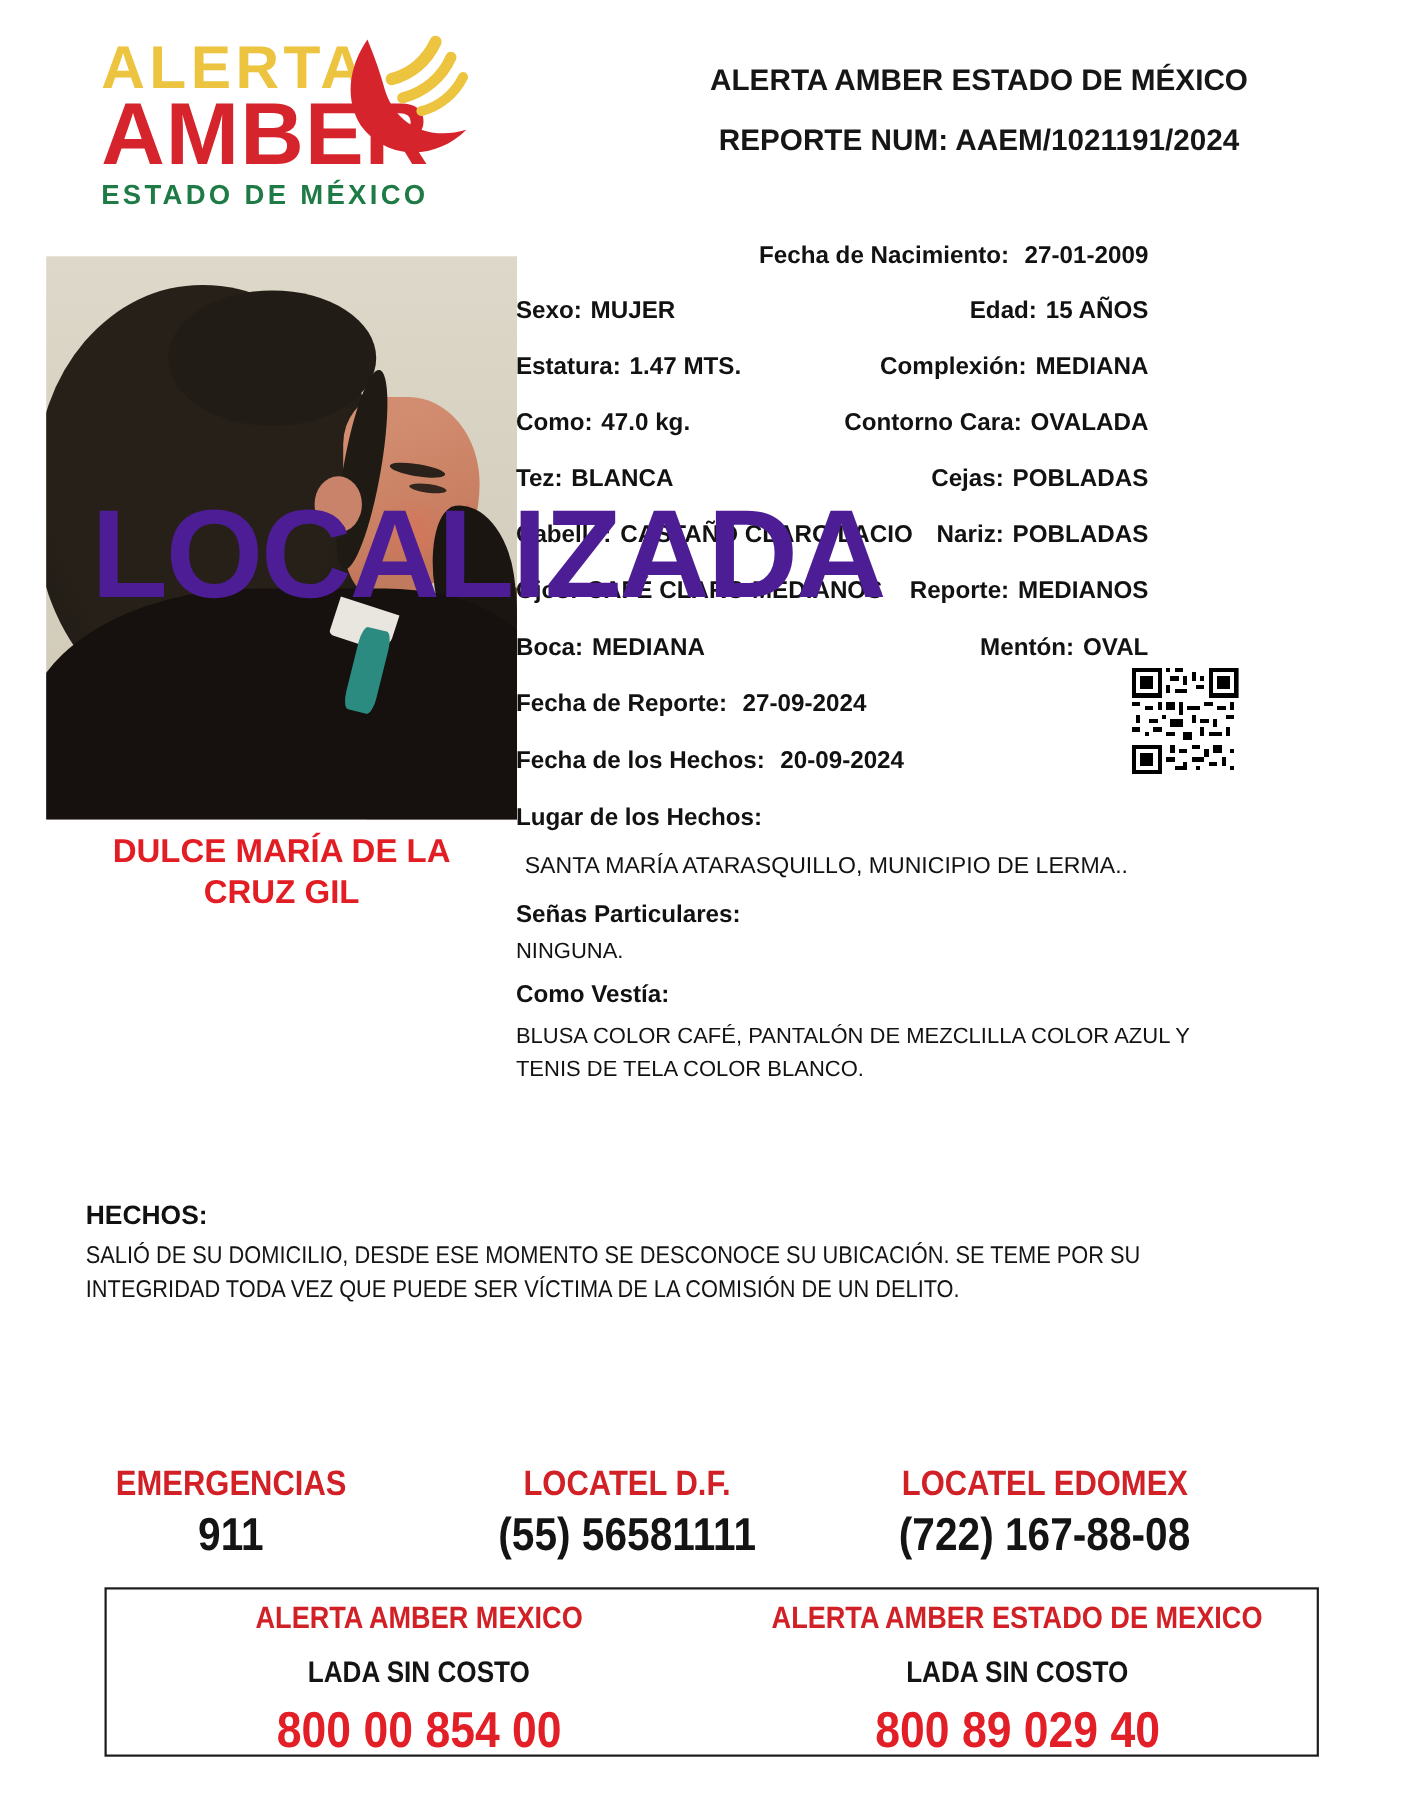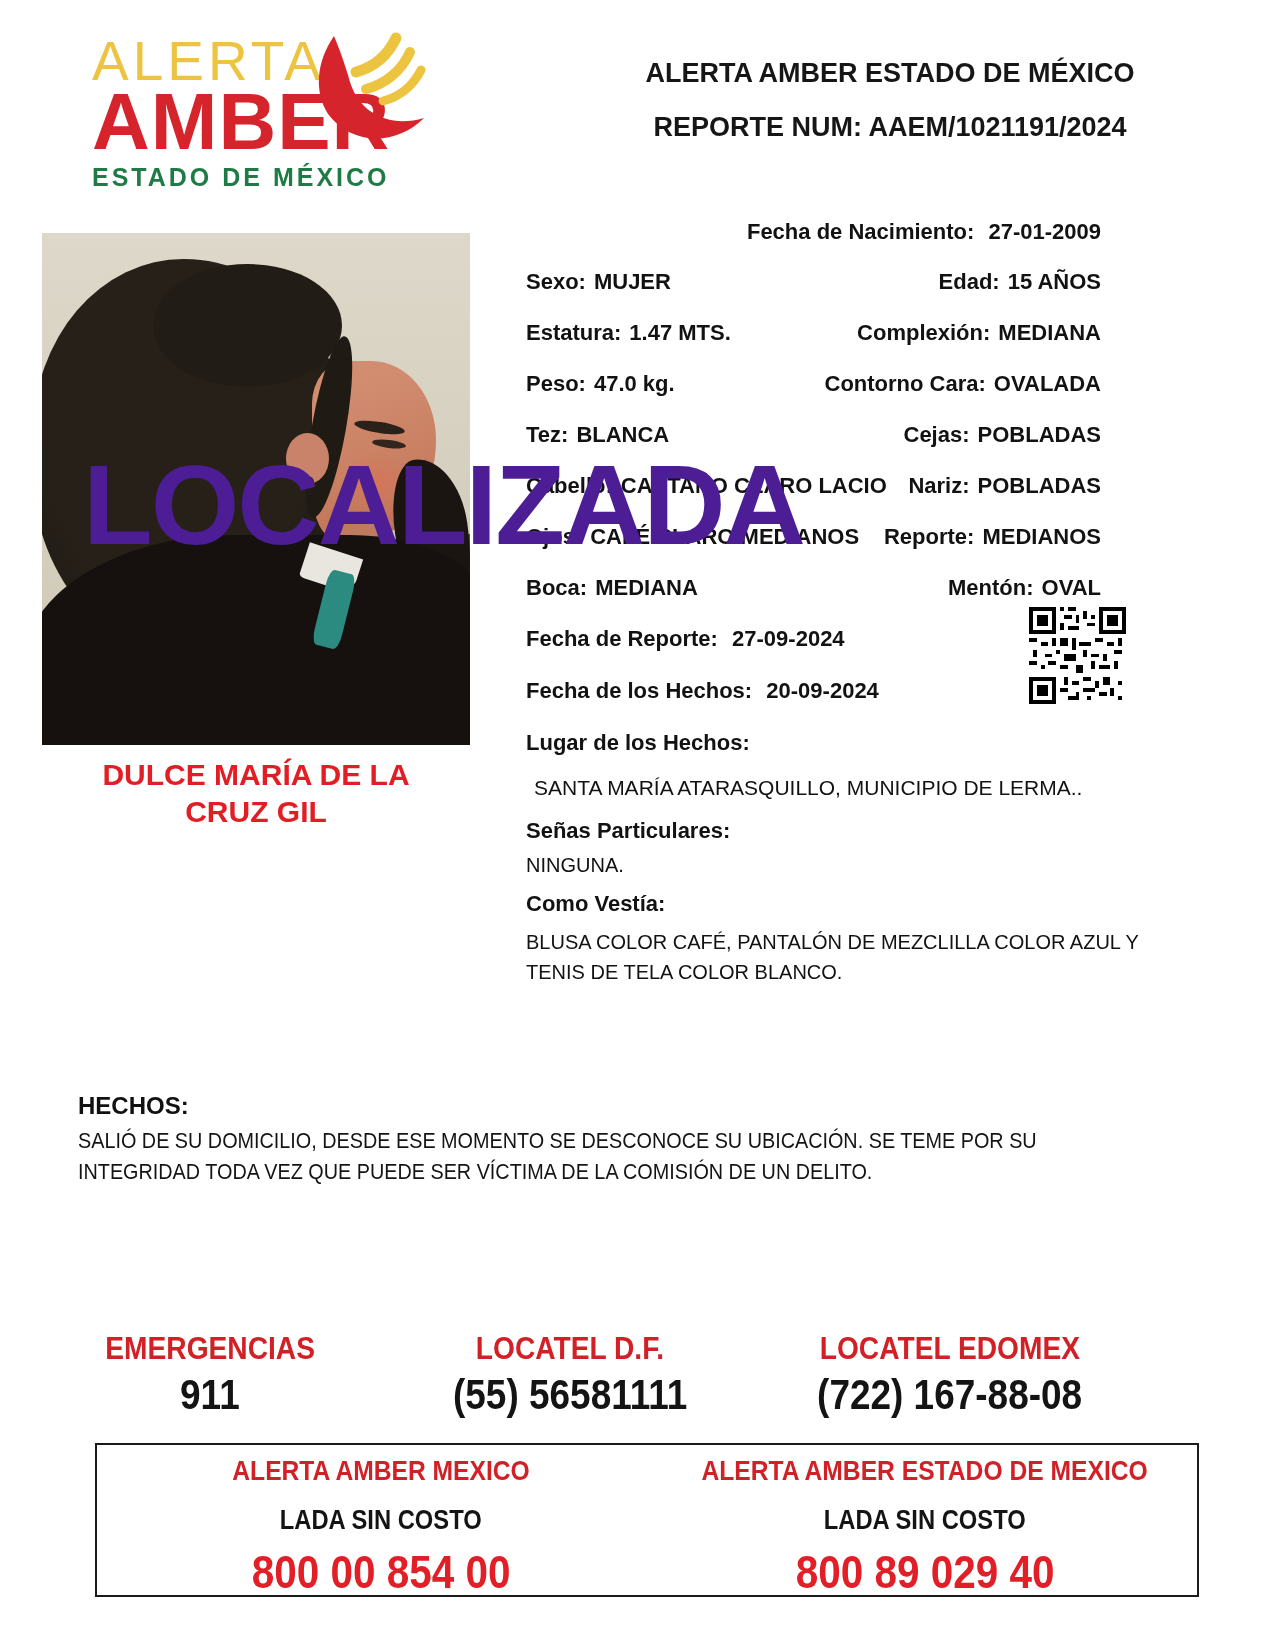--- a/index.html
+++ b/index.html
@@ -1,21 +1,21 @@
 <!DOCTYPE html>
 <html><head>
 <meta charset="utf-8">
 <style>
   html,body{margin:0;padding:0;background:#ffffff;}
   .page{position:relative;width:1275px;height:1650px;background:#fff;overflow:hidden;
         font-family:"Liberation Sans",sans-serif;color:#111;}
 
   
   .logo{position:absolute;left:92px;top:34px;width:330px;}
-  .logo-alerta{font-size:55px;font-weight:400;color:#ecc43f;letter-spacing:4px;line-height:1;}
+  .logo-alerta{font-size:55px;font-weight:700;color:#ecc43f;letter-spacing:4px;line-height:1;}
   .logo-amber{font-size:80px;font-weight:800;color:#d5242c;letter-spacing:1px;line-height:.92;margin-top:-4px;}
   .logo-estado{font-size:25px;font-weight:800;color:#1e7b45;letter-spacing:3px;margin-top:4px;}
   .logo-swoosh{position:absolute;left:212px;top:-6px;width:128px;height:140px;}
 
   
   .hdr{position:absolute;left:555px;top:58px;width:670px;text-align:center;}
   .hdr-line1,.hdr-line2{font-size:27px;font-weight:800;color:#161616;}
   .hdr-line2{margin-top:23px;}
 
   
@@ -43,21 +43,21 @@
   .ph-collar{left:61%;top:62%;width:13%;height:7%;background:#e8e6df;transform:rotate(18deg);border-radius:0 0 40% 10%;}
   .ph-tie{left:65%;top:66%;width:6.5%;height:15%;background:#2c8b80;transform:rotate(14deg);border-radius:20%;}
 
   .overlay{position:absolute;left:83px;top:448px;z-index:6;font-size:114px;font-weight:800;
            letter-spacing:-2px;line-height:1;color:#4c1d95;white-space:nowrap;}
 
   .name{position:absolute;left:76px;top:756px;width:360px;text-align:center;
         font-size:30px;font-weight:800;color:#e21d23;line-height:37px;}
 
   
-  .fields{position:absolute;left:526px;top:219px;width:662px;font-size:22px;font-weight:700;color:#121212;}
+  .fields{position:absolute;left:469px;top:219px;width:662px;font-size:22px;font-weight:700;color:#121212;}
   .row-birth{width:575px;text-align:right;margin-bottom:24px;}
   .pair{width:575px;display:flex;justify-content:space-between;margin-bottom:25px;}
   .pair .cell{white-space:nowrap;}
   .lbl{margin-right:8px;}
   .single{margin-bottom:26px;}
   .blk-label{font-weight:800;margin-bottom:10px;}
   .blk-value{font-weight:400;font-size:21px;margin-bottom:18px;}
   .place-value{padding-left:8px;margin-top:20px;}
   .marks-value{font-size:20px;margin-bottom:14px;}
   .cloth-value{font-weight:400;font-size:20px;line-height:30px;width:655px;}
@@ -141,21 +141,21 @@
 
     <div class="pair">
       <span class="cell"><span class="lbl">Sexo:</span><span>MUJER</span></span>
       <span class="cell"><span class="lbl">Edad:</span><span>15 AÑOS</span></span>
     </div>
     <div class="pair">
       <span class="cell"><span class="lbl">Estatura:</span><span>1.47 MTS.</span></span>
       <span class="cell"><span class="lbl">Complexión:</span><span>MEDIANA</span></span>
     </div>
     <div class="pair">
-      <span class="cell"><span class="lbl">Peso:</span><span>47.0 kg.</span></span>
+      <span class="cell"><span class="lbl">Como:</span><span>47.0 kg.</span></span>
       <span class="cell"><span class="lbl">Contorno Cara:</span><span>OVALADA</span></span>
     </div>
     <div class="pair">
       <span class="cell"><span class="lbl">Tez:</span><span>BLANCA</span></span>
       <span class="cell"><span class="lbl">Cejas:</span><span>POBLADAS</span></span>
     </div>
     <div class="pair">
       <span class="cell"><span class="lbl">Cabello:</span><span>CASTAÑO CLARO LACIO</span></span>
       <span class="cell"><span class="lbl">Nariz:</span><span>POBLADAS</span></span>
     </div>

